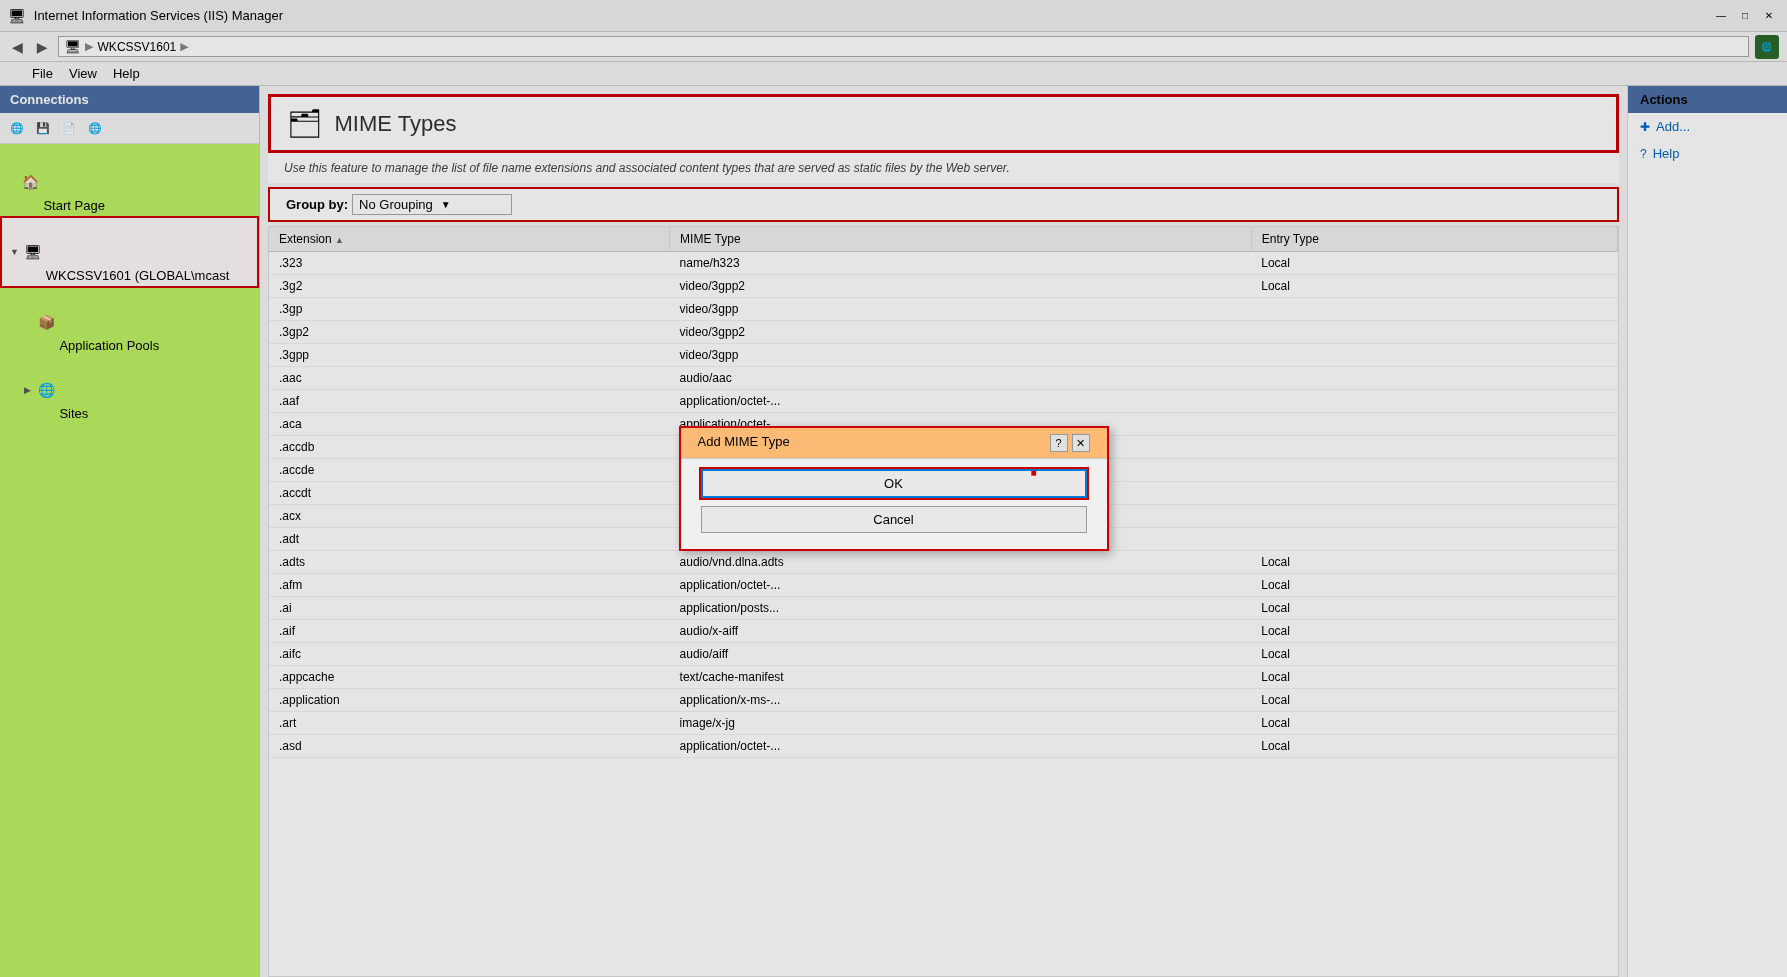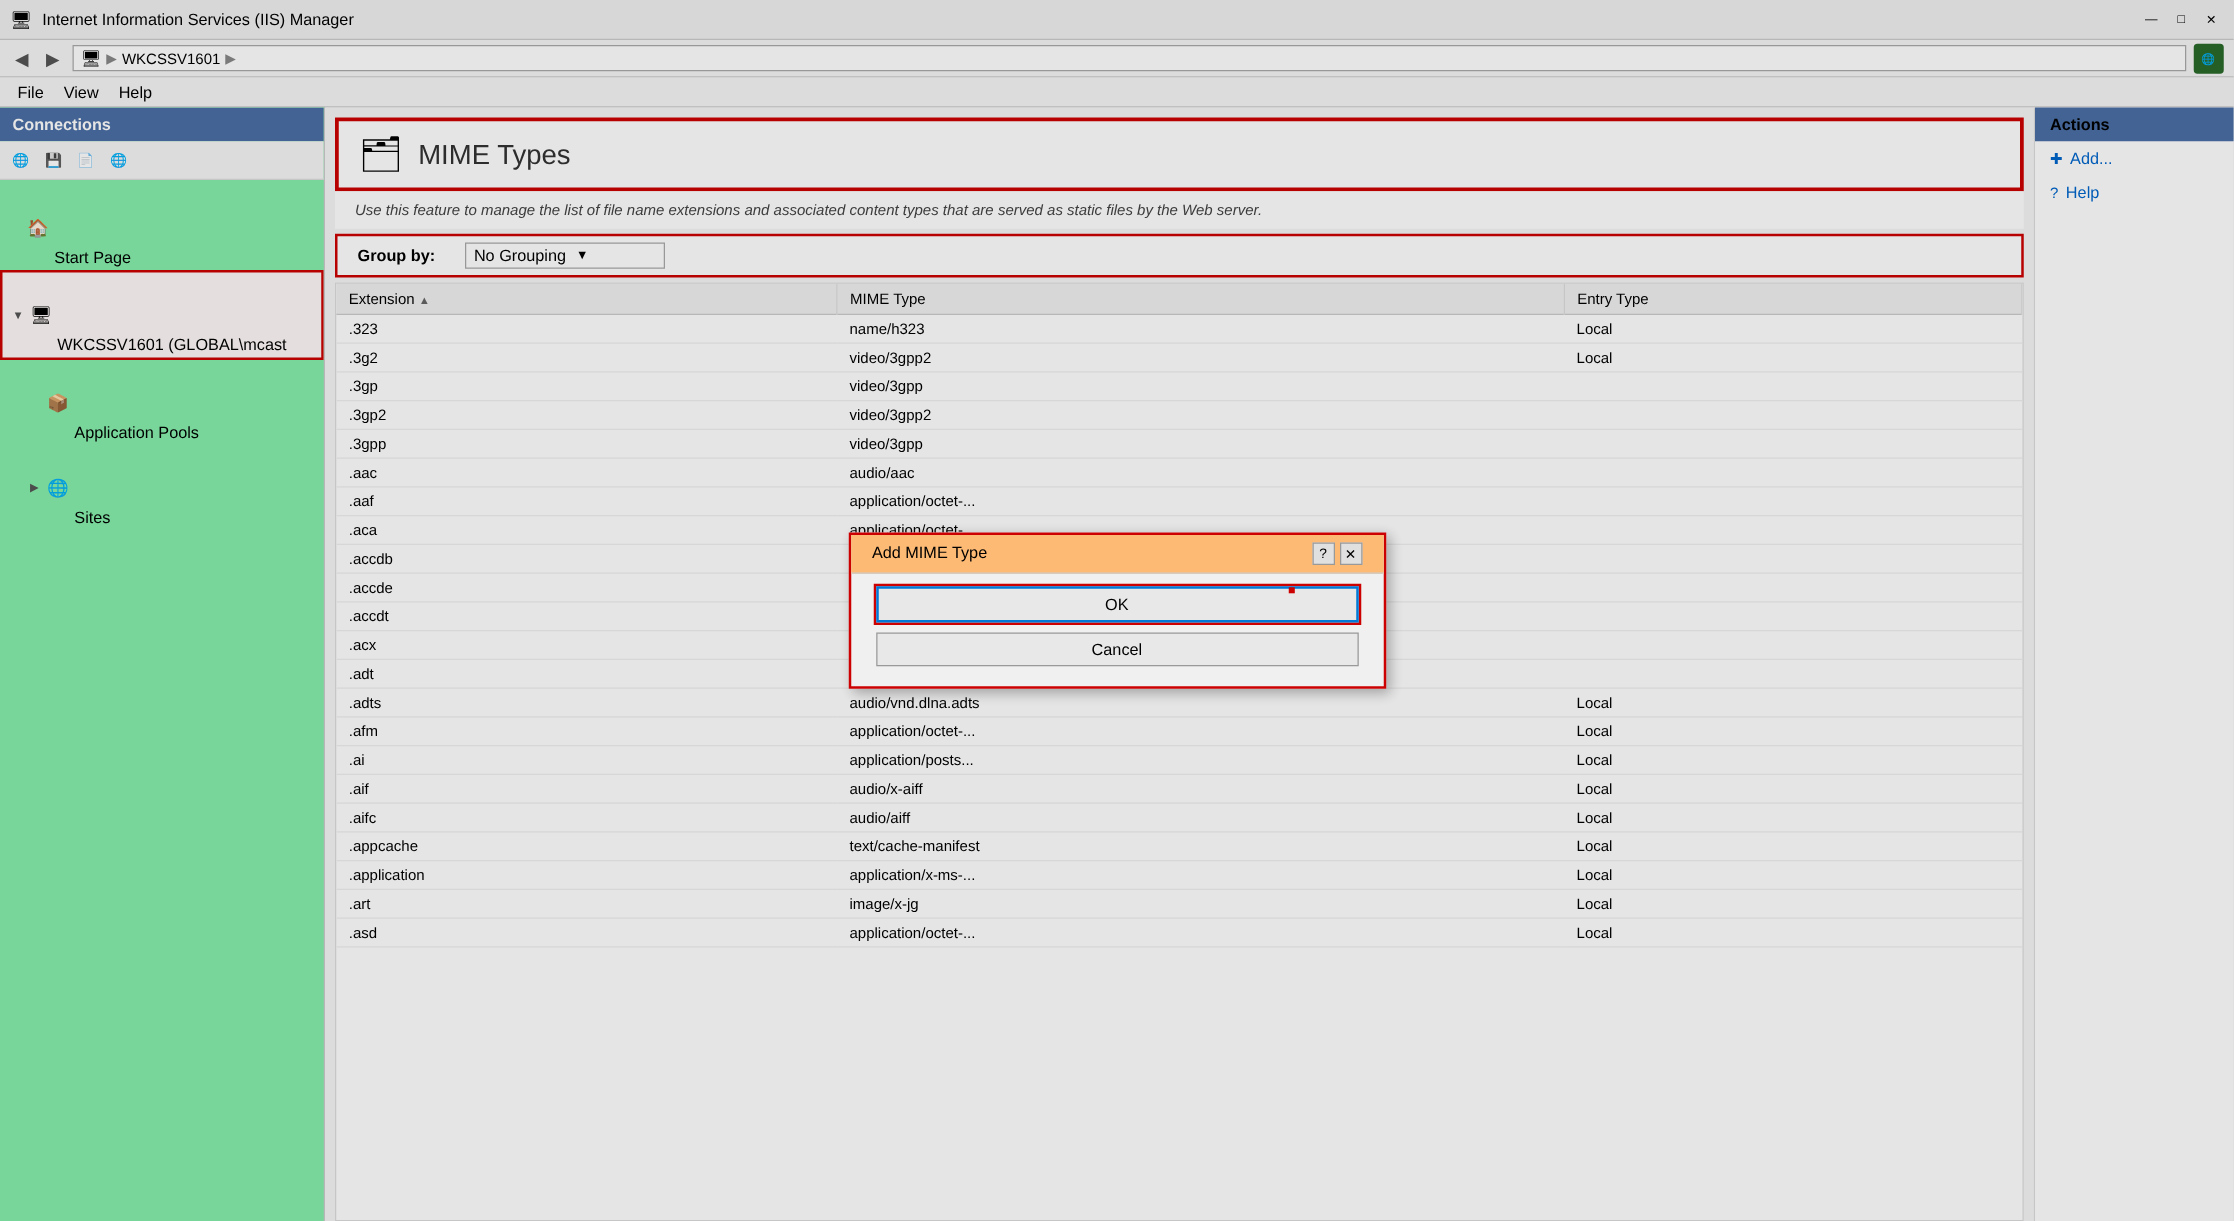--- a/index.html
+++ b/index.html
@@ -38,38 +38,38 @@
       border: 1px solid #aaa;
       padding: 2px 6px;
       font-size: 12px;
     }
     .nav-end-icon { margin-left: auto; width: 22px; height: 22px; background: #4a9a4a; border-radius: 2px; display: flex; align-items: center; justify-content: center; color: white; font-size: 10px; }
 
     
     .menu-bar {
       background: #f5f5f5;
       border-bottom: 1px solid #ccc;
-      padding: 2px 6px;
+      padding: 2px 24px;
       display: flex;
       gap: 0;
       height: 24px;
       align-items: center;
     }
     .menu-item { padding: 2px 8px; cursor: pointer; font-size: 13px; }
 
     
     .main-layout {
       display: flex;
       height: calc(100vh - 86px);
     }
 
     
     .sidebar {
       width: 260px;
-      background: #86efac;
+      background: #bef264;
       border-right: 1px solid #ccc;
       display: flex;
       flex-direction: column;
       overflow-y: auto;
     }
     .sidebar-header {
       background: #4a6fa5;
       color: white;
       padding: 6px 10px;
       font-weight: bold;
@@ -121,21 +121,21 @@
       color: #444;
       background: white;
       margin: 0 8px 4px 8px;
       font-style: italic;
     }
 
     
     .group-bar {
       display: flex;
       align-items: center;
-      gap: 24px;
+      gap: 4px;
       padding: 5px 16px;
       background: white;
       border: 1px solid #e0e0e0;
       margin: 0 8px 4px 8px;
     }
     .group-label { font-size: 13px; font-weight: bold; }
     .group-select {
       display: flex;
       align-items: center;
       border: 1px solid #aaa;

